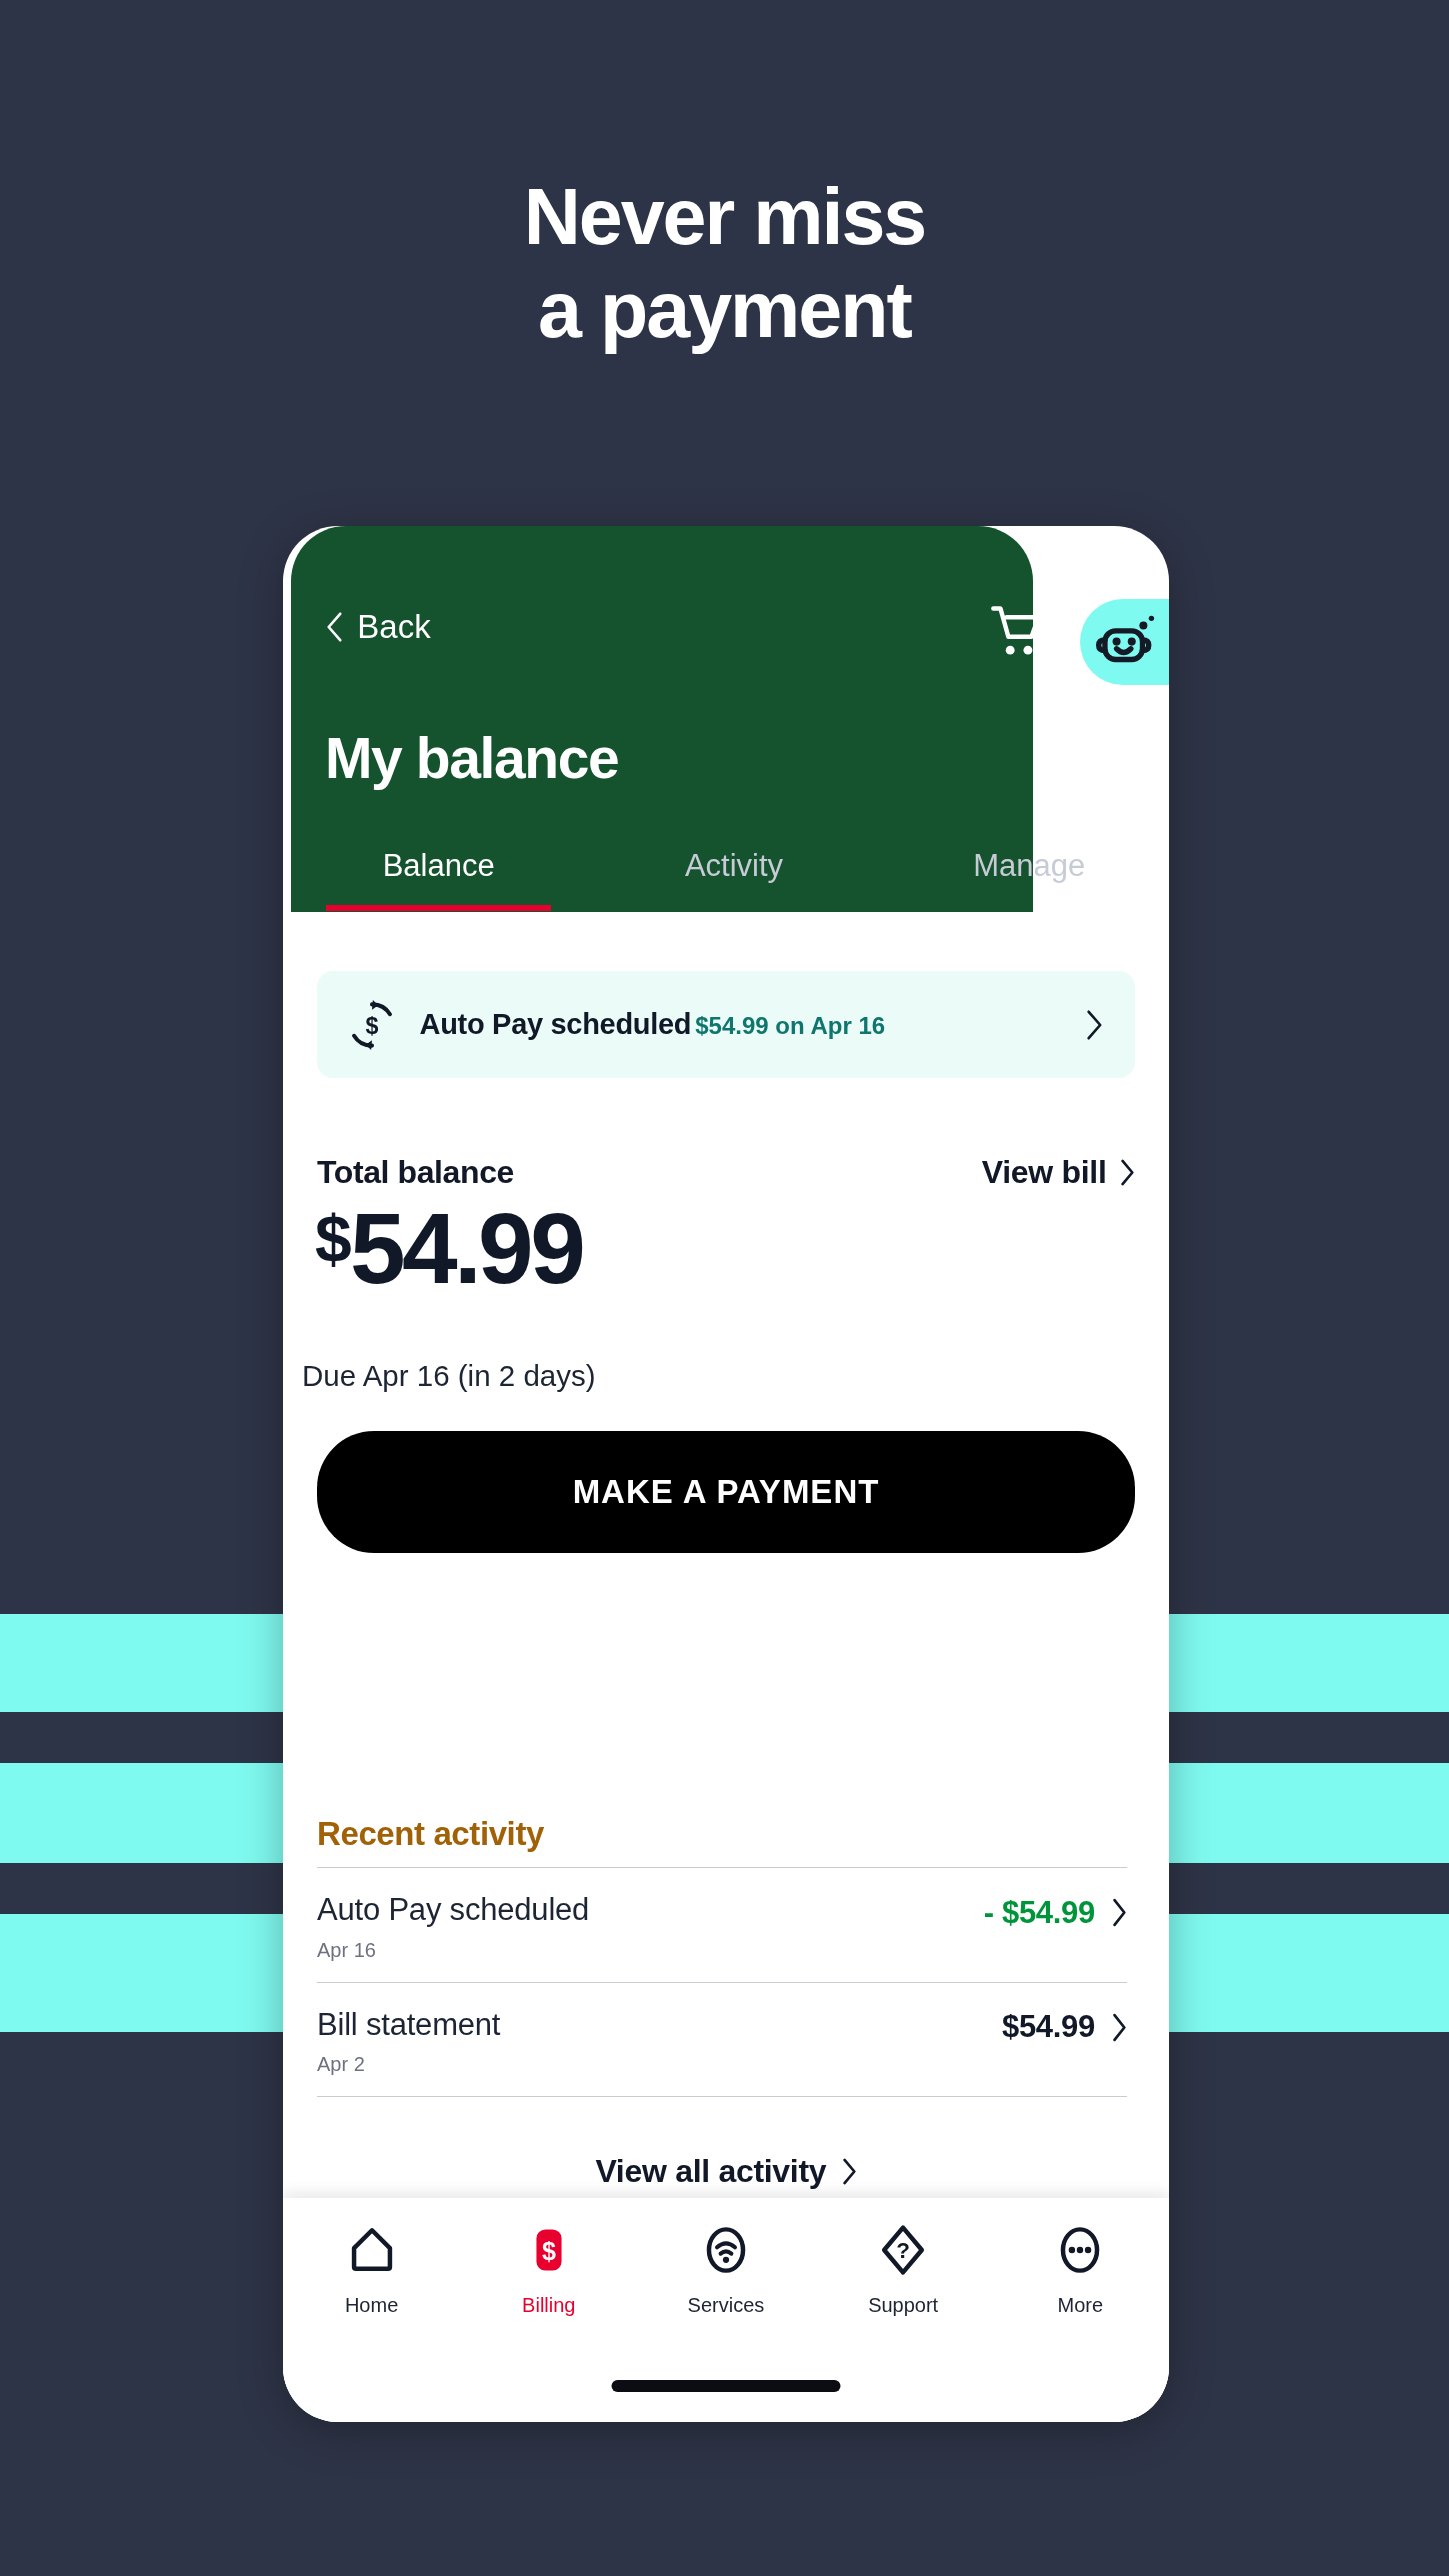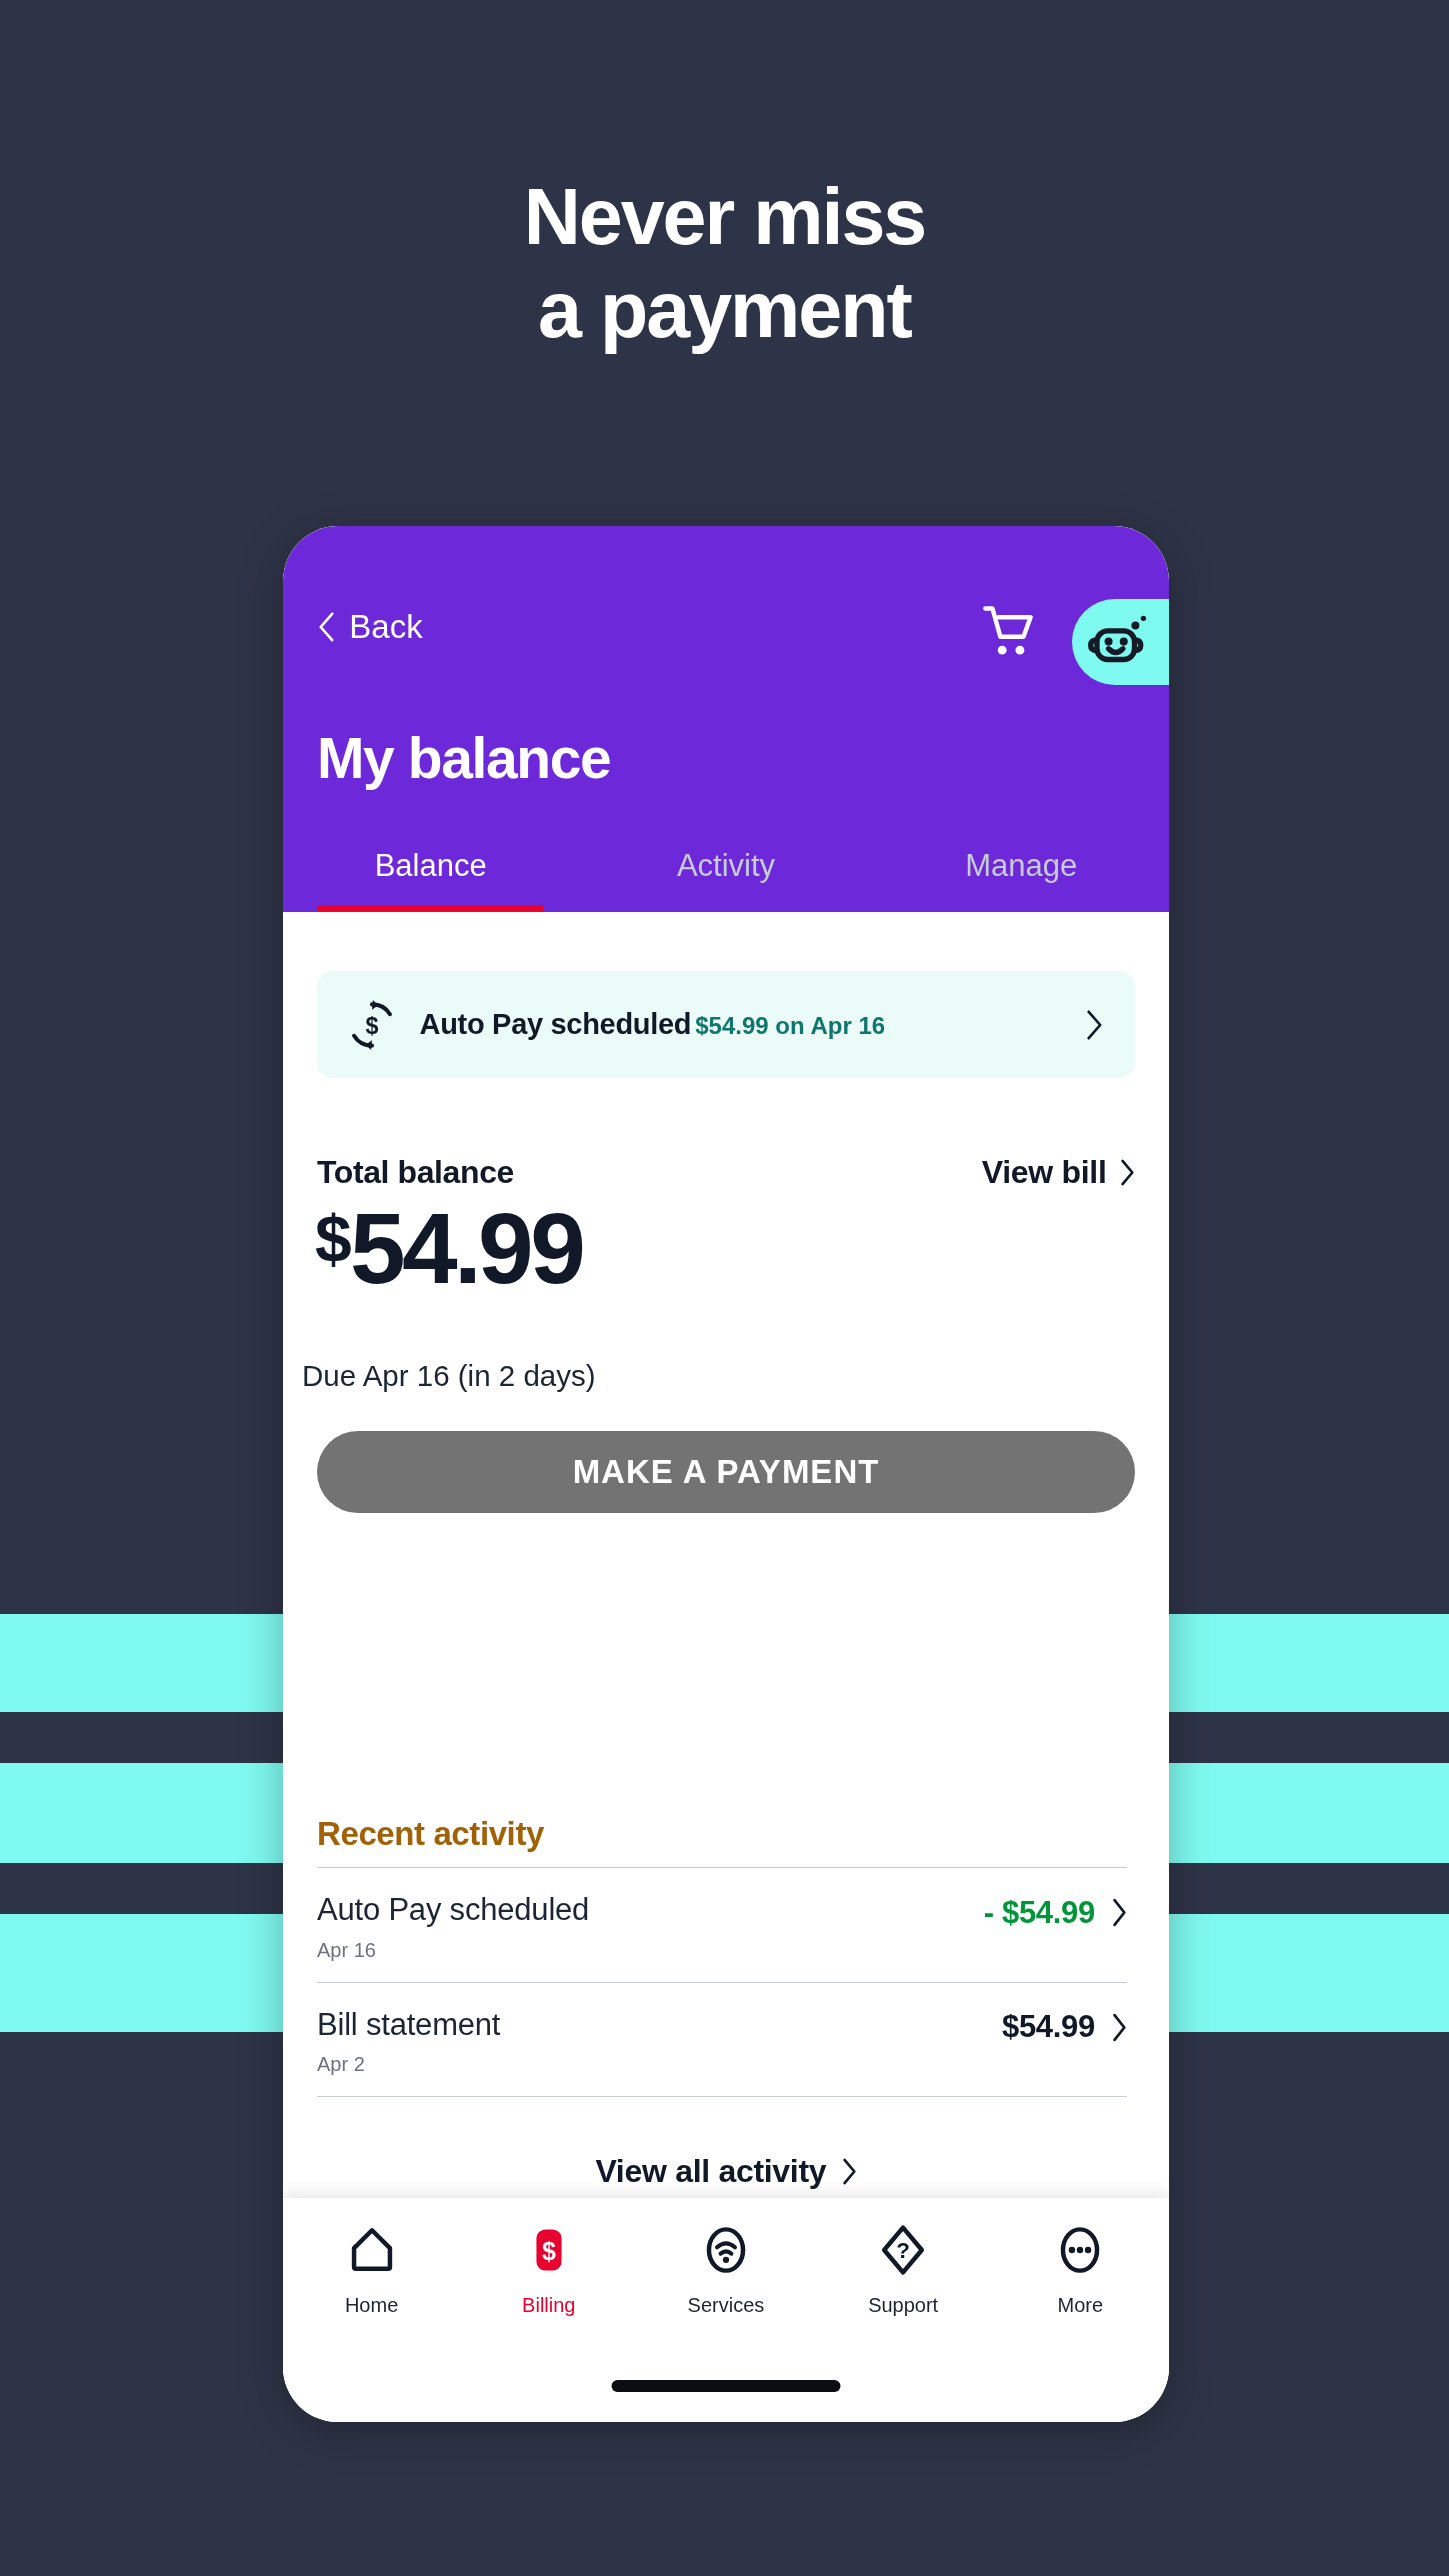--- a/index.html
+++ b/index.html
@@ -38,22 +38,22 @@
     width:886px; height:1896px;
     border-radius:55px;
     background:#ffffff;
     overflow:hidden;
     z-index:5;
     box-shadow:0 9px 45px rgba(0,0,0,.28);
   }
 
   
   .app-header {
-    position:absolute; top:0; left:0; width:886px; height:386px;
-    background:#6d28d9;
+    position:absolute; top:0; left:8px; width:742px; height:386px;
+    background:#14532d;
     border-radius:55px 55px 0 0;
   }
 
   .nav-row {
     position:absolute; top:64px; left:0; width:886px; height:98px;
   }
   .back-btn {
     position:absolute; left:34px; top:18px;
     display:flex; align-items:center; gap:14.3px;
     color:#ffffff; font-size:33px; font-weight:400;
@@ -143,22 +143,22 @@
   }
   .amount .cur { font-size:66px; line-height:1; margin-top:8px; letter-spacing:-1.8px; }
 
   .due {
     position:absolute; top:447px; left:19px;
     color:#1d2433; font-size:29.5px; font-weight:400;
   }
 
   .pay-btn {
     position:absolute; top:519px; left:34px;
-    width:818px; height:82px;
-    background:#737373; border:none; border-radius:57px;
+    width:818px; height:122px;
+    background:#000000; border:none; border-radius:57px;
     color:#ffffff; font-size:33px; font-weight:bold; letter-spacing:1px;
     cursor:pointer;
     font-family:"Liberation Sans", sans-serif;
   }
 
   .recent-title {
     position:absolute; top:903px; left:34px;
     color:#a16207; font-size:33px; font-weight:bold; letter-spacing:-0.4px;
   }
 

